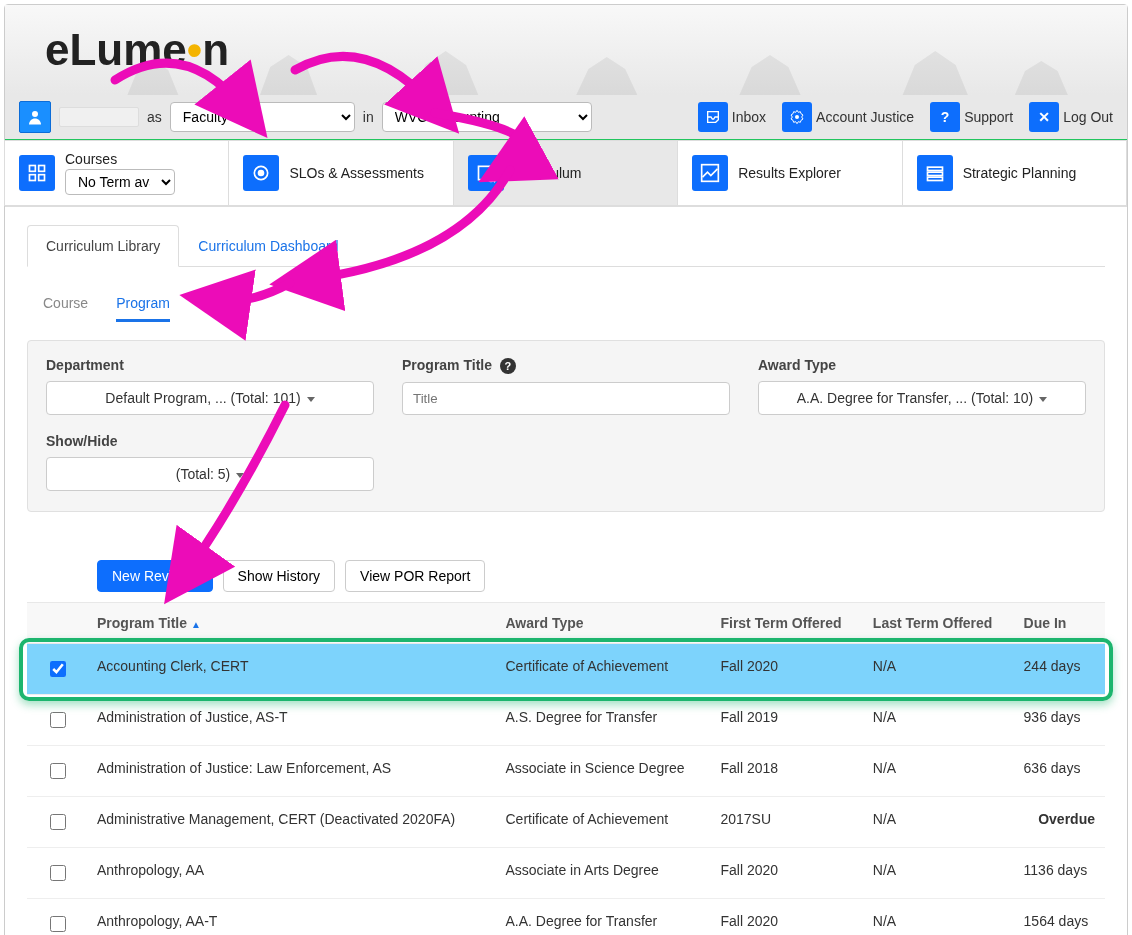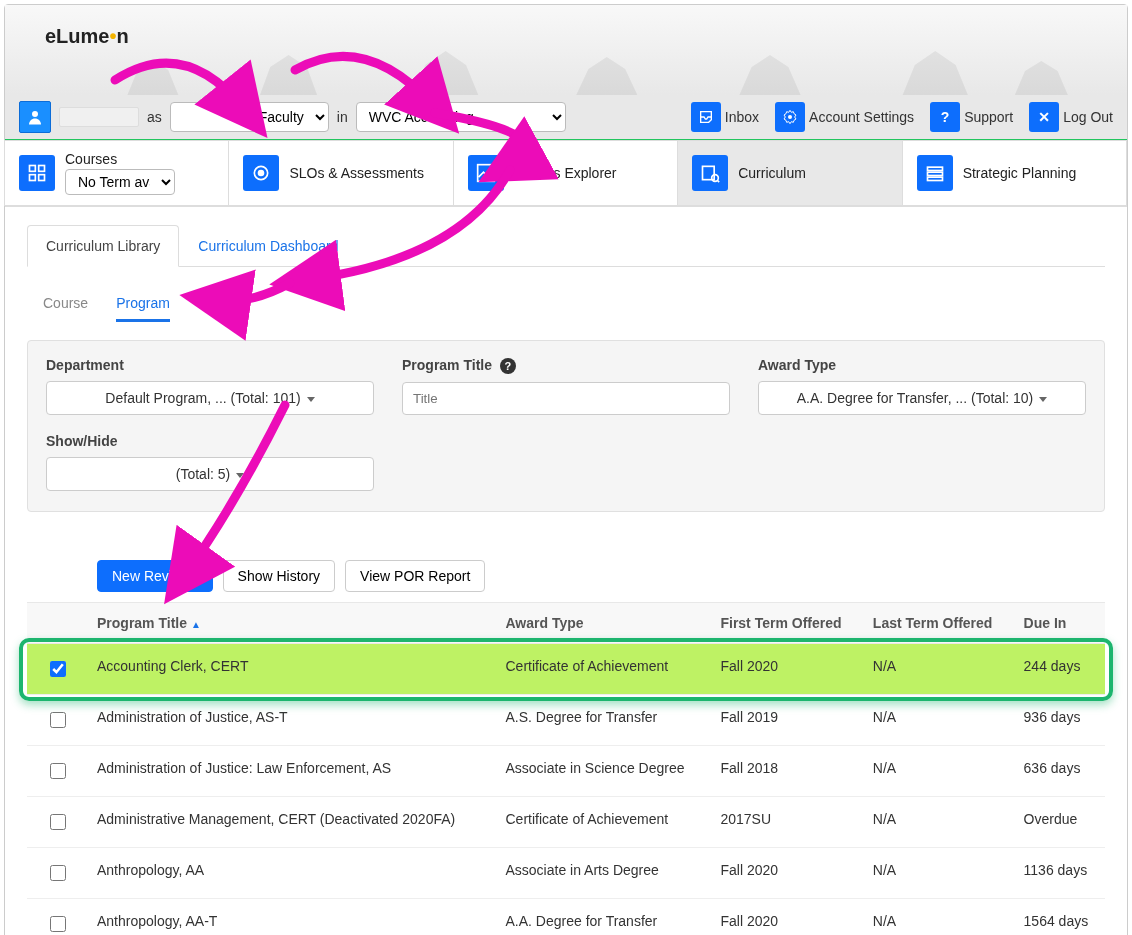--- a/index.html
+++ b/index.html
@@ -22,21 +22,21 @@
     overflow: hidden;
     padding: 20px 0 0 40px;
   }
   .silhouettes {
     position: absolute;
     top: 0; left: 0; right: 0; bottom: 0;
     opacity: 0.06;
     pointer-events: none;
   }
   .logo {
-    font-size: 20px;
+    font-size: 44px;
     font-weight: 600;
     color: #222;
     position: relative;
     z-index: 2;
   }
   .logo-dot { color: #f4b400; }
   .topbar {
     display: flex;
     align-items: center;
     background: #e8e8e8;
@@ -58,21 +58,21 @@
     border-radius: 2px;
   }
   select.form-select {
     height: 30px;
     border: 1px solid #bbb;
     border-radius: 4px;
     padding: 2px 8px;
     background: #fff;
     font-size: 14px;
   }
-  .role-select { width: 159px; text-align: right; }
+  .role-select { width: 185px; }
   .dept-select { width: 210px; }
   .spacer { flex: 1; }
   .toplink {
     display: inline-flex; align-items: center; gap: 4px;
     margin-left: 8px;
     color: #333; text-decoration: none;
     font-size: 14px;
   }
   .sq-icon {
     width: 30px; height: 30px;
@@ -221,33 +221,33 @@
     border-bottom: 1px solid #eee;
     vertical-align: top;
     color: #333;
   }
   .checkbox-cell { width: 60px; text-align: center; }
   input[type=checkbox] {
     width: 16px; height: 16px;
     accent-color: #0d6efd;
   }
   .row-selected {
-    background: #bef264;
+    background: #7dd3fc;
     position: relative;
   }
   .selected-outline {
     position: absolute;
     left: -8px; right: -8px;
     border: 4px solid #1db56e;
     border-radius: 10px;
     pointer-events: none;
     z-index: 5;
     box-shadow: 0 4px 8px rgba(29,181,110,0.4);
   }
-  .overdue { color: #c00; font-weight: 400; }
+  .overdue { color: #c00; font-weight: 700; text-align: right; }
 
   
   .arrow-layer {
     position: absolute;
     top: 0; left: 0;
     width: 100%;
     pointer-events: none;
     z-index: 50;
   }
 </style>
@@ -300,21 +300,21 @@
       </span>
       <span>Inbox</span>
     </a>
     <a class="toplink">
       <span class="sq-icon">
         <svg width="16" height="16" viewBox="0 0 24 24" fill="#fff">
             <circle cx="12" cy="12" r="3"></circle>
             <path d="M12 2l2 3 3-1 1 3 3 2-2 3 2 3-3 2-1 3-3-1-2 3-2-3-3 1-1-3-3-2 2-3-2-3 3-2 1-3 3 1z" fill="none" stroke="#fff" stroke-width="1.5"></path>
           </svg>
       </span>
-      <span>Account Settings</span>
+      <span>Account Justice</span>
     </a>
     <a class="toplink">
       <span class="sq-icon" style="font-weight:bold;">?</span>
       <span>Support</span>
     </a>
     <a class="toplink">
       <span class="sq-icon" style="font-weight:bold;">✕</span>
       <span>Log Out</span>
     </a>
   </div>
@@ -338,38 +338,38 @@
     </div>
     <div class="navtab">
       <span class="sq-icon">
         <svg width="20" height="20" viewBox="0 0 24 24" fill="none" stroke="#fff" stroke-width="2">
             <circle cx="12" cy="12" r="8"></circle>
             <circle cx="12" cy="12" r="3" fill="#fff"></circle>
           </svg>
       </span>
       <span class="title">SLOs &amp; Assessments</span>
     </div>
-    <div class="navtab">
-      <span class="sq-icon">
-        <svg width="20" height="20" viewBox="0 0 24 24" fill="none" stroke="#fff" stroke-width="2">
-            <polyline points="3,17 9,11 13,15 21,7"></polyline>
-            <rect x="2" y="2" width="20" height="20" fill="none"></rect>
-          </svg>
-      </span>
-      <span class="title">Results Explorer</span>
-    </div>
     <div class="navtab active">
       <span class="sq-icon">
         <svg width="20" height="20" viewBox="0 0 24 24" fill="none" stroke="#fff" stroke-width="2">
             <rect x="3" y="4" width="14" height="16"></rect>
             <circle cx="18" cy="18" r="4"></circle>
             <line x1="21" y1="21" x2="23" y2="23"></line>
           </svg>
       </span>
       <span class="title">Curriculum</span>
+    </div>
+    <div class="navtab">
+      <span class="sq-icon">
+        <svg width="20" height="20" viewBox="0 0 24 24" fill="none" stroke="#fff" stroke-width="2">
+            <polyline points="3,17 9,11 13,15 21,7"></polyline>
+            <rect x="2" y="2" width="20" height="20" fill="none"></rect>
+          </svg>
+      </span>
+      <span class="title">Results Explorer</span>
     </div>
     <div class="navtab">
       <span class="sq-icon">
         <svg width="20" height="20" viewBox="0 0 24 24" fill="none" stroke="#fff" stroke-width="2">
             <rect x="3" y="5" width="18" height="4"></rect>
             <rect x="3" y="11" width="18" height="4"></rect>
             <rect x="3" y="17" width="18" height="4"></rect>
           </svg>
       </span>
       <span class="title">Strategic Planning</span>

